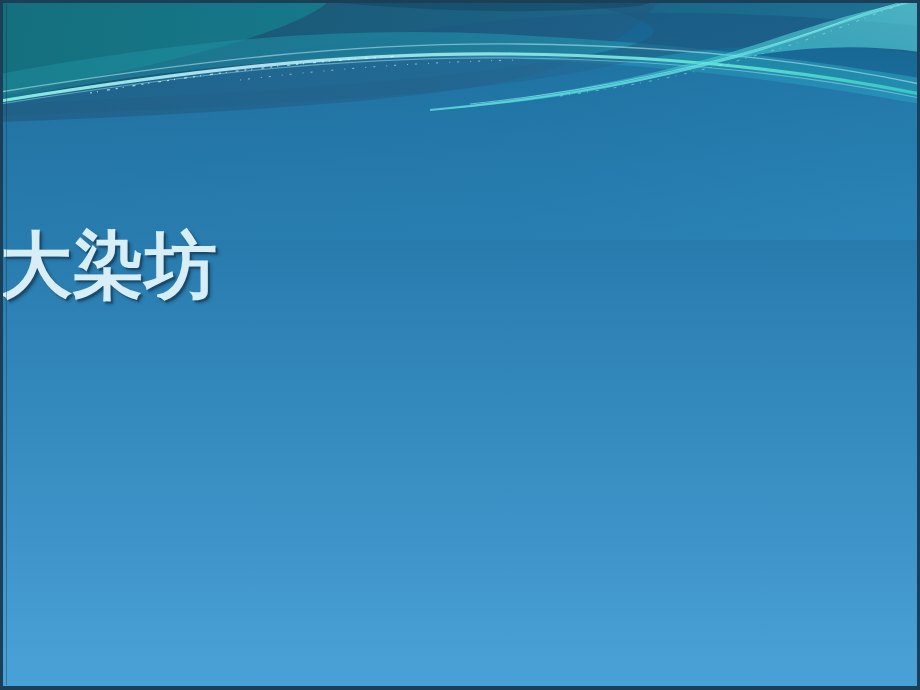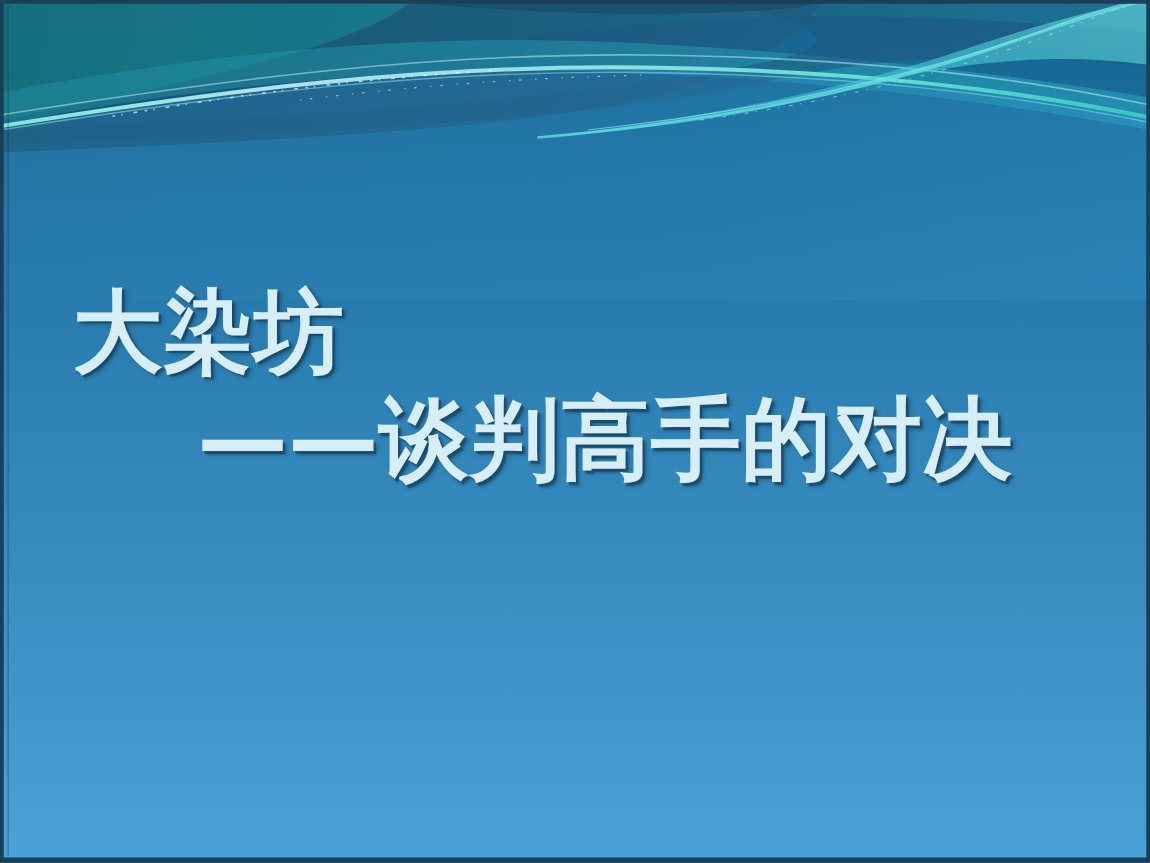--- a/index.html
+++ b/index.html
@@ -73,21 +73,20 @@
     letter-spacing: 0.5px;
     white-space: nowrap;
     text-shadow:
       2px 2px 0 rgba(20, 62, 92, 0.55),
       3px 3px 3px rgba(14, 48, 72, 0.45);
   }
 
   .title-line-1 {
     font-size: 72px;
     line-height: 86px;
-    padding-left: 58px;
   }
 
   .title-line-2 {
     font-size: 72px;
     line-height: 86px;
     padding-left: 158px;
   }
 </style>
 </head>
 <body>
@@ -161,18 +160,17 @@
     <path d="M430,110 C590,96 720,66 820,30 C866,14 898,4 920,0" fill="none" stroke="#63e0dd" stroke-width="2.2" opacity="0.8"></path>
     <path d="M470,104 C620,88 740,58 835,24 C872,10 900,2 920,-2" fill="none" stroke="#9eecf2" stroke-width="1" opacity="0.6"></path>
     <path d="M560,96 C680,80 780,52 860,20 C890,8 910,2 920,-4" fill="none" stroke="#cdf4f8" stroke-width="0.9" opacity="0.5" stroke-dasharray="3 6 1 8"></path>
 
     <path d="M250,0 C420,0 520,6 640,0 L640,0 L250,0 Z" fill="#123b52" opacity="0.5"></path>
     <path d="M300,0 C420,10 520,16 640,6 L660,0 L300,0 Z" fill="#14405a" opacity="0.45"></path>
   </svg>
 
   <div class="title-block">
     <div class="title-line title-line-1">大染坊</div>
-    <div class="title-line title-line-2">——谈判高手的对决</div>
   </div>
 
   <div class="slide-inner-rule"></div>
   <div class="slide-frame"></div>
 </div>
 
 </body></html>

